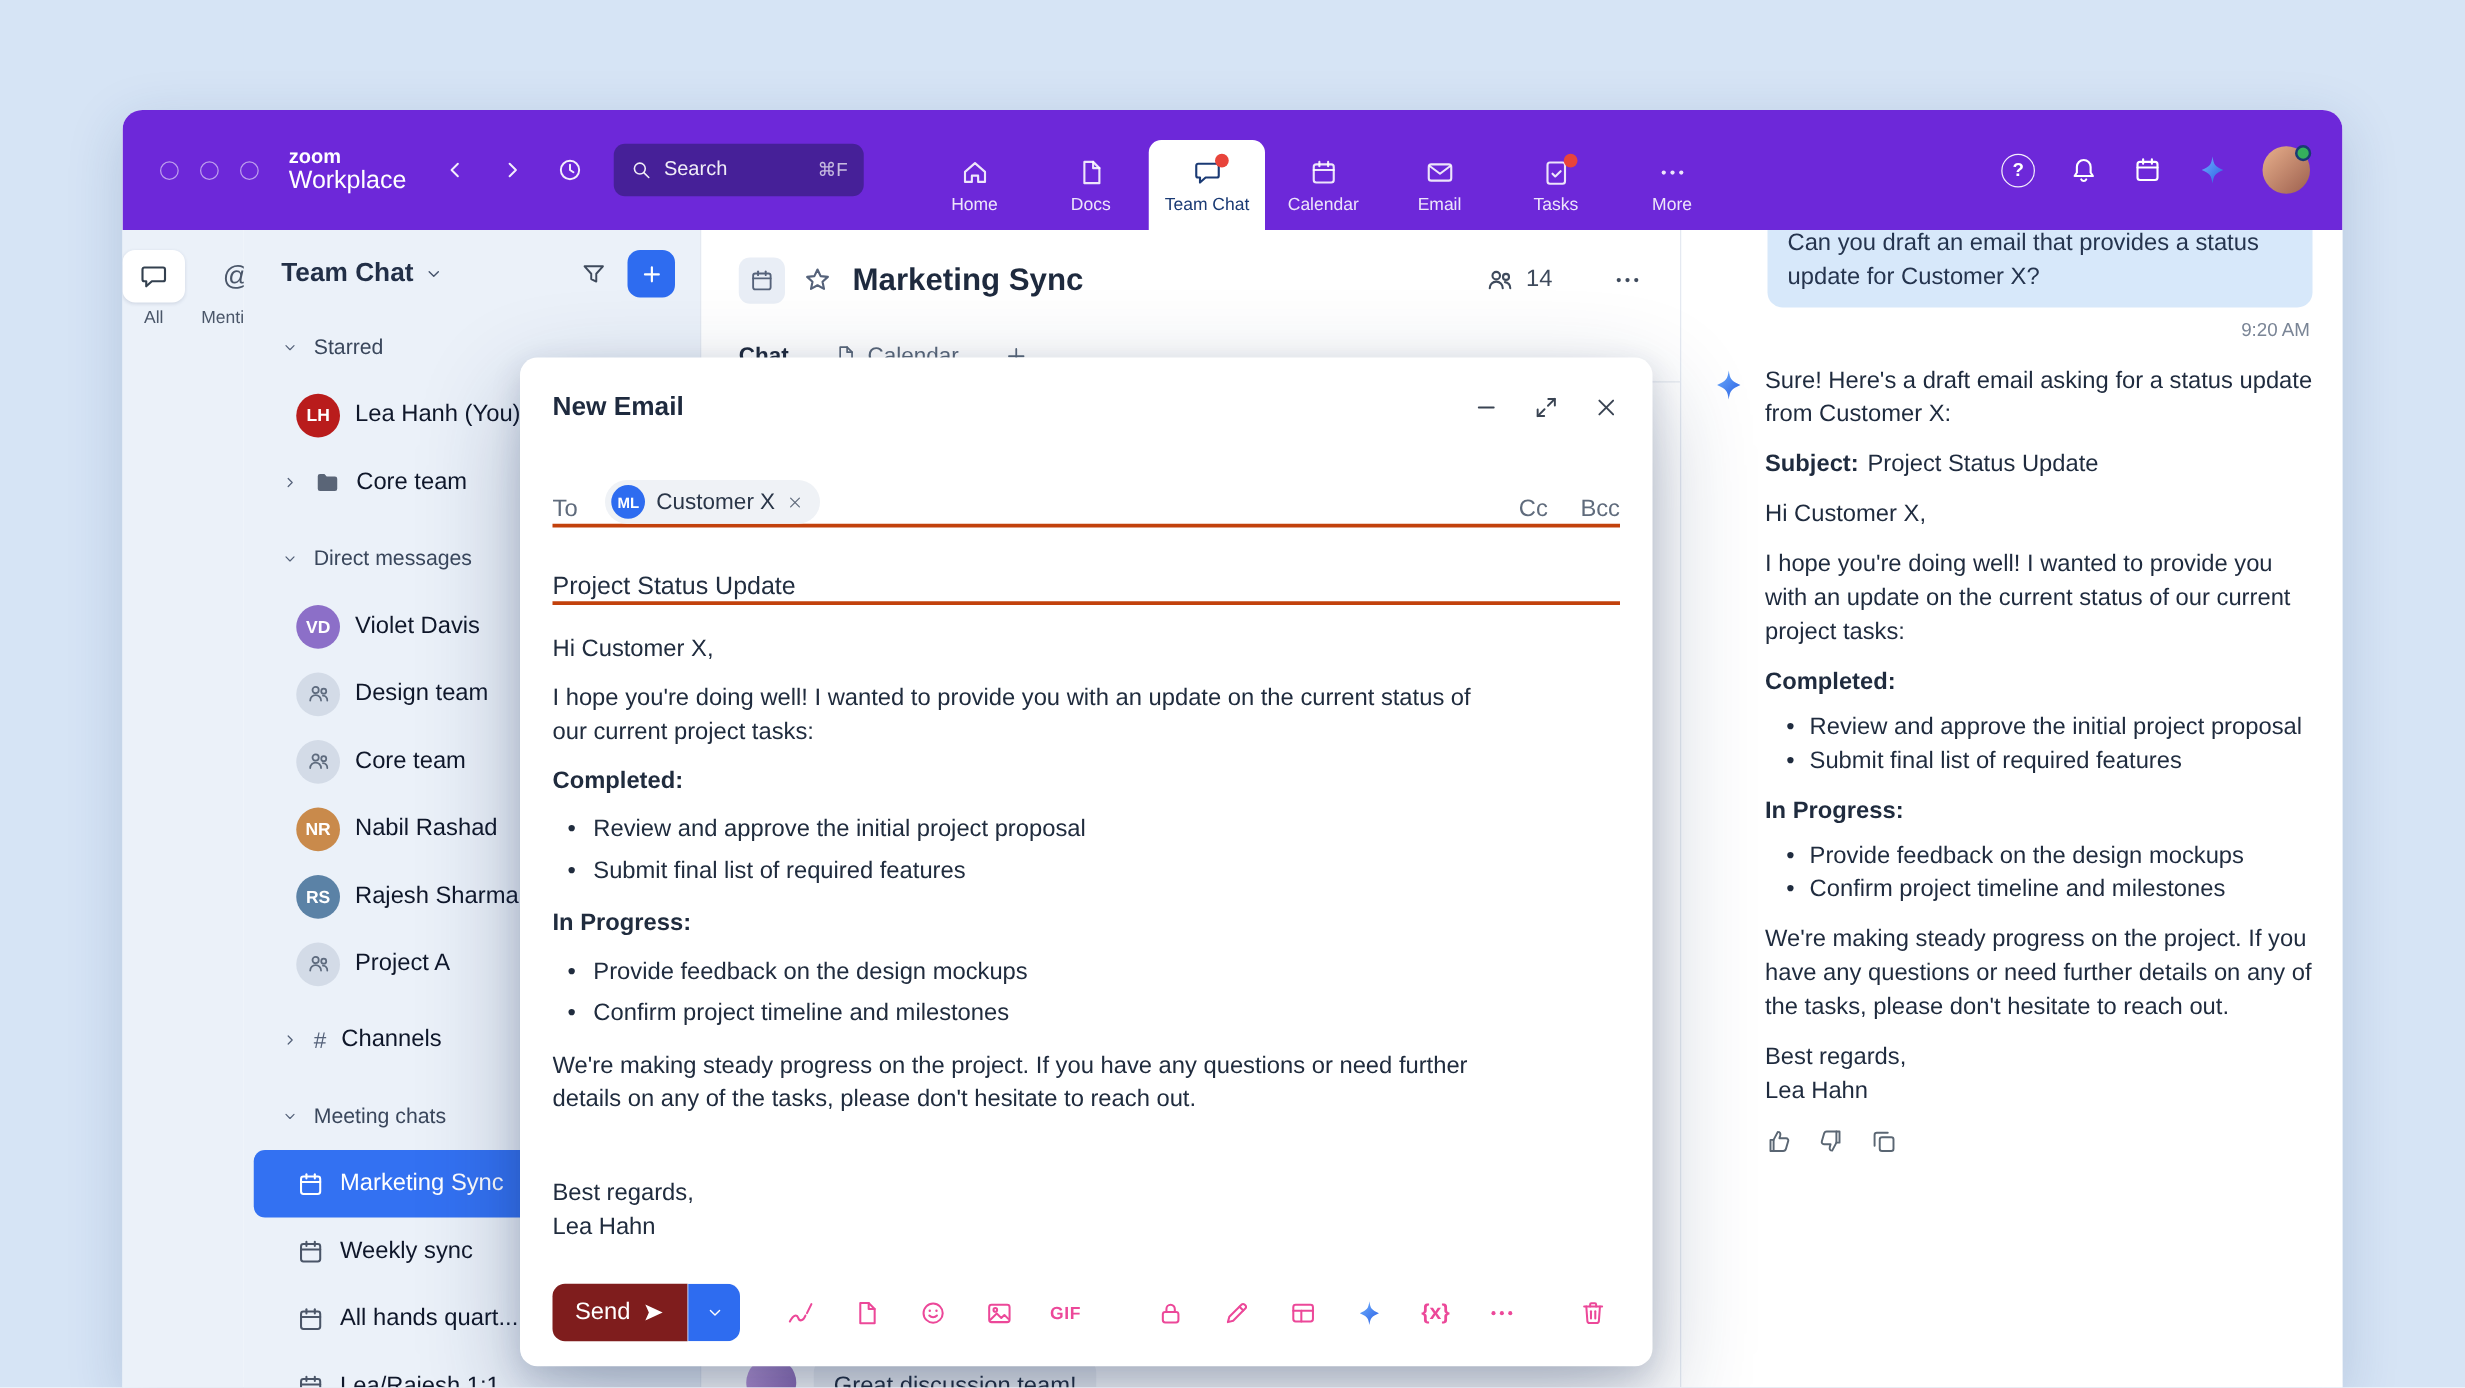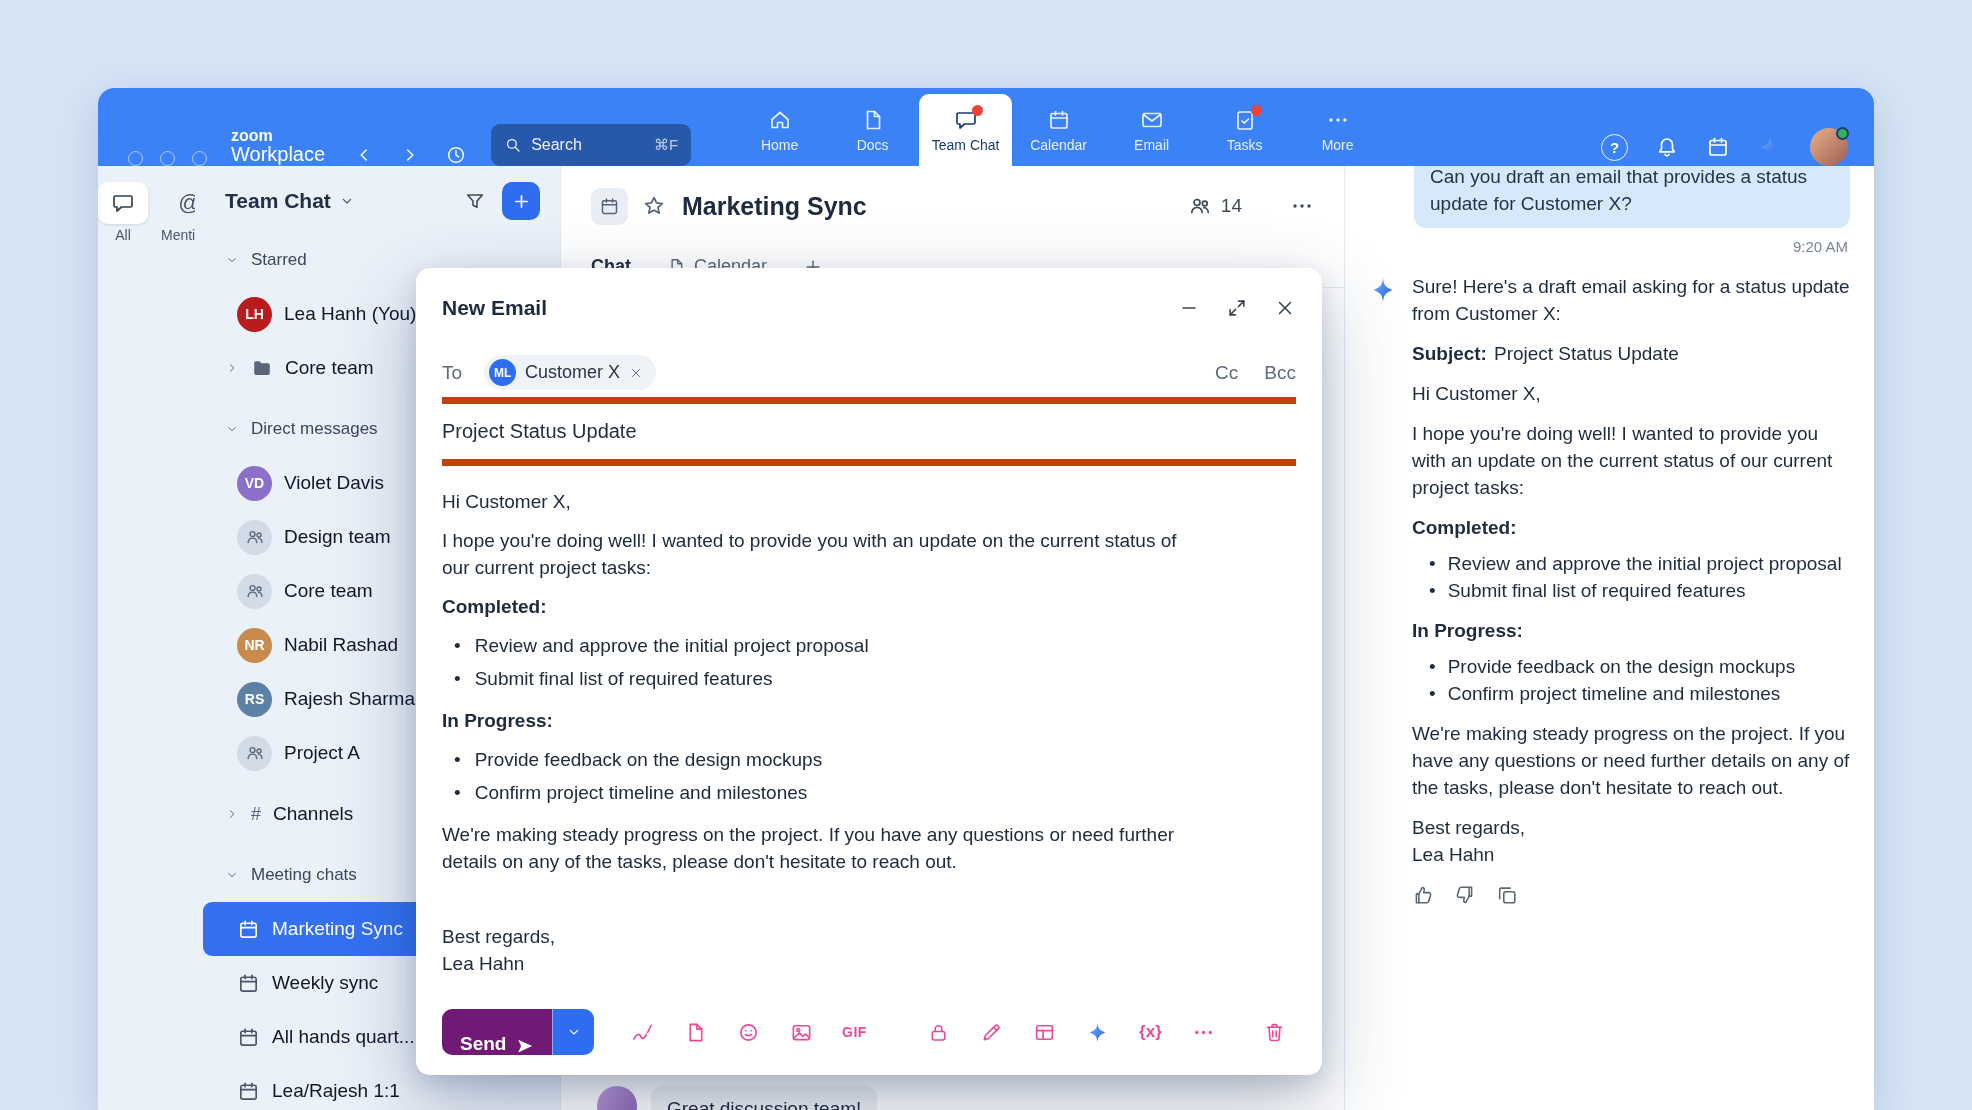--- a/index.html
+++ b/index.html
@@ -6,21 +6,21 @@
   html,body{width:1972px;height:1110px}
   body{background:#D6E4F5;font-family:"Liberation Sans",sans-serif;position:relative;overflow:hidden}
   svg{display:block}
   .ic{fill:none;stroke:currentColor;stroke-width:1.7;stroke-linecap:round;stroke-linejoin:round}
 
   .window{position:absolute;left:98px;top:88px;width:1776px;height:1022px;background:#fff;
     border-radius:16px 16px 0 0;overflow:hidden;display:flex;flex-direction:column;
     box-shadow:0 12px 44px rgba(30,60,120,.18)}
 
   
-  .topbar{height:78px;background:#3b82f6;display:flex;align-items:flex-end;padding:0 26px 0 30px;color:#fff;flex-shrink:0}
+  .topbar{height:96px;background:#6d28d9;display:flex;align-items:center;padding:0 26px 0 30px;color:#fff;flex-shrink:0}
   .traffic{display:flex;gap:17px;align-items:center}
   .tl{width:15px;height:15px;border:1.5px solid rgba(255,255,255,.55);border-radius:50%}
   .logo{margin-left:24px;line-height:1.08;white-space:nowrap}
   .logo .l1{font-size:16px;font-weight:700}
   .logo .l2{font-size:20px;font-weight:400}
   .navbtns{display:flex;align-items:center;gap:24px;margin-left:28px;color:rgba(255,255,255,.92)}
   .searchbar{margin-left:24px;width:200px;height:42px;background:rgba(8,20,48,.38);border-radius:9px;
     display:flex;align-items:center;padding:0 13px;gap:9px;color:rgba(255,255,255,.92);font-size:16px}
   .searchbar .kbd{margin-left:auto;color:rgba(255,255,255,.7);font-size:15px}
   .topnav{display:flex;align-items:flex-end;height:82px;margin-left:42px;align-self:flex-end}
@@ -108,40 +108,40 @@
   .nogap{margin-bottom:0 !important}
   .ai-feedback{display:flex;gap:20px;color:#5A6673;margin-top:16px}
 
   
   .modal{position:absolute;left:318px;top:102px;width:906px;height:807px;background:#fff;border-radius:14px;
     box-shadow:0 30px 80px rgba(22,45,90,.30),0 8px 24px rgba(22,45,90,.16);
     display:flex;flex-direction:column;padding:0 26px;z-index:40}
   .m-head{height:80px;display:flex;align-items:center;flex-shrink:0}
   .m-title{font-size:21px;font-weight:700;color:#1E2A3E}
   .m-win{margin-left:auto;display:flex;gap:26px;color:#3A4453}
-  .m-row{display:flex;align-items:center;border-bottom:7px solid #c2410c;flex-shrink:0}
+  .m-row{display:flex;align-items:flex-end;border-bottom:3px solid #c2410c;flex-shrink:0}
   .m-to{height:56px}
   .to-label{font-size:19px;color:#5F6B7C}
   .chip{margin-left:22px;display:flex;align-items:center;gap:9px;background:#EFF2F6;border-radius:999px;padding:4px 13px 4px 5px}
   .chip-av{width:27px;height:27px;border-radius:50%;background:#2E6CF0;color:#fff;font-size:12px;font-weight:700;
     display:flex;align-items:center;justify-content:center}
   .chip-name{font-size:18px;color:#2A3648}
   .chip-x{color:#5F6B7C}
   .ccbcc{margin-left:auto;display:flex;gap:26px;font-size:19px;color:#5F6B7C}
   .m-subject{height:62px;font-size:20px;color:#222E40;font-weight:500}
   .m-body{flex:1;padding-top:22px;font-size:19px;line-height:27px;color:#202C3E;overflow:hidden}
   .m-body p{margin-bottom:12px;max-width:745px}
   .m-body .h{font-weight:700;margin-bottom:9px}
   .m-body .bullet{line-height:33px;padding-left:12px;gap:14px}
   .m-body .bullets{margin-bottom:12px}
   .m-body .closing{margin-bottom:48px}
   .m-footer{height:86px;display:flex;align-items:center;flex-shrink:0}
   .send{display:flex;flex-shrink:0}
-  .send-main{height:46px;background:#701a75;border-radius:10px 0 0 10px;color:#fff;display:flex;align-items:flex-end;
-    gap:10px;padding:0 18px;font-size:19px;font-weight:700}
+  .send-main{height:46px;background:#7f1d1d;border-radius:10px 0 0 10px;color:#fff;display:flex;align-items:center;
+    gap:10px;padding:0 18px;font-size:19px;font-weight:400}
   .send-caret{width:42px;height:46px;background:#2E6CF0;border-radius:0 10px 10px 0;border-left:1px solid rgba(255,255,255,.45);
     display:flex;align-items:center;justify-content:center;color:#fff}
   .tbar{display:flex;align-items:center;margin-left:26px;gap:9px;color:#ec4899;flex:1}
   .tbtn{width:44px;height:44px;display:flex;align-items:center;justify-content:center}
   .tgap{width:22px}
   .gif{font-size:14px;font-weight:800;letter-spacing:.5px}
   .braces{font-size:17px;font-weight:600}
   .trash{margin-left:auto}
 </style>
 </head>

